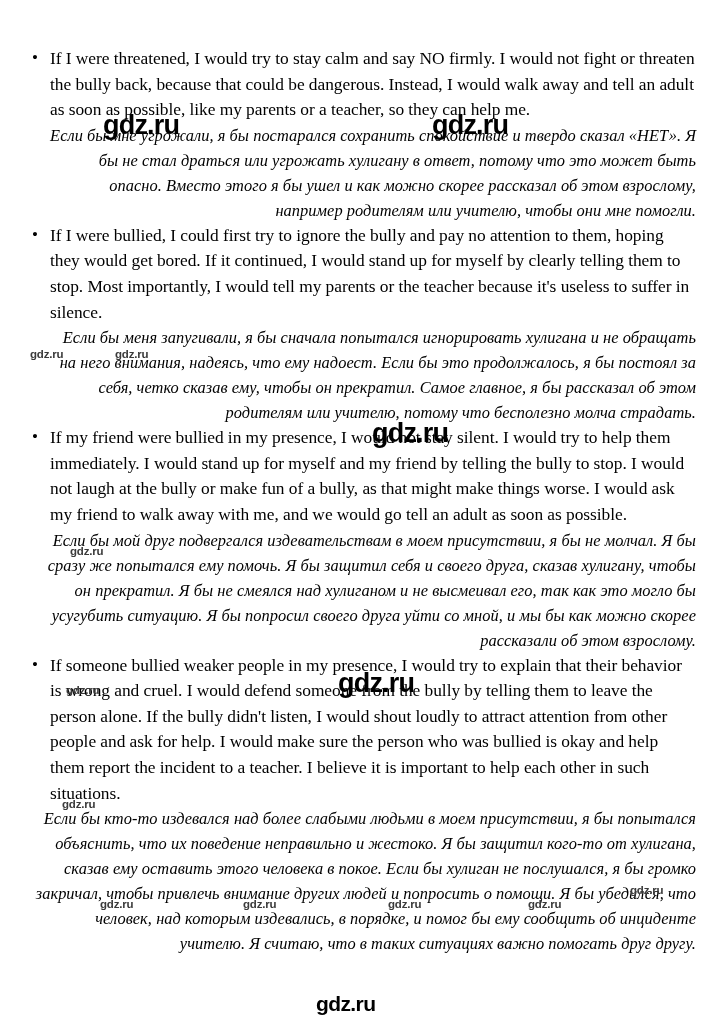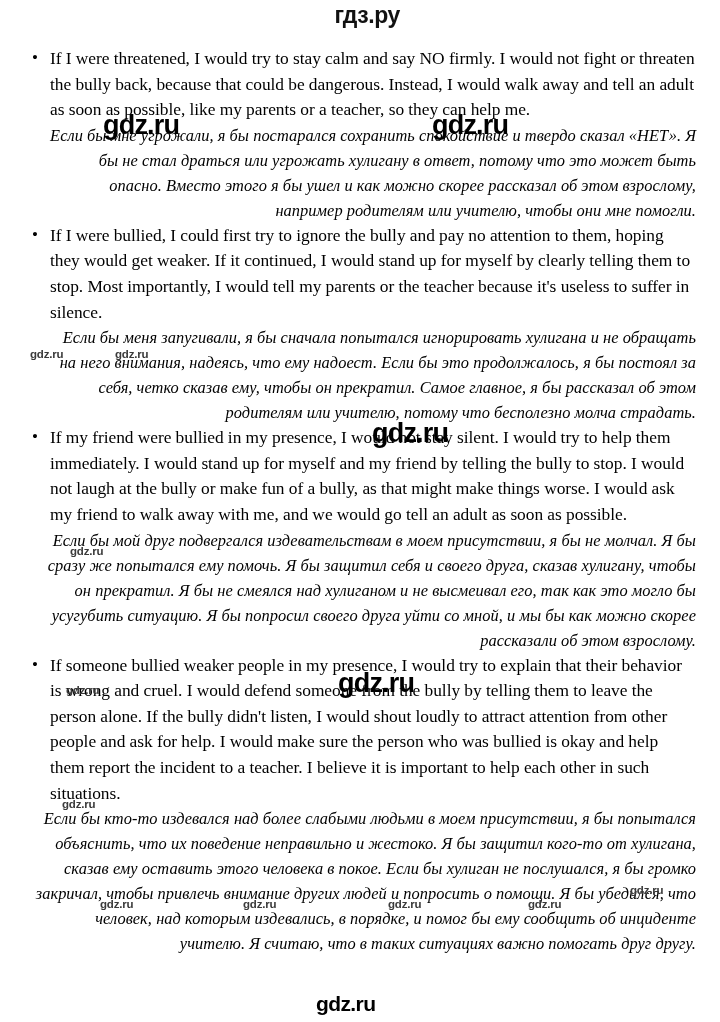--- a/index.html
+++ b/index.html
@@ -103,32 +103,31 @@
   .wm-footer {
     font-size: 21px;
     letter-spacing: -0.6px;
   }
 </style>
 </head>
 <body>
 
 <div id="page">
 
-  <div class="site-logo">гдз.ру</div>
 
   <div class="content">
     <ul class="bullets">
 
       <li class="answer-item">
         <p class="en-text">If I were threatened, I would try to stay calm and say NO firmly. I would not fight or threaten the bully back, because that could be dangerous. Instead, I would walk away and tell an adult as soon as possible, like my parents or a teacher, so they can help me.</p>
       </li>
       <p class="ru-text ru-indent">Если бы мне угрожали, я бы постарался сохранить спокойствие и твердо сказал «НЕТ». Я бы не стал драться или угрожать хулигану в ответ, потому что это может быть опасно. Вместо этого я бы ушел и как можно скорее рассказал об этом взрослому, например родителям или учителю, чтобы они мне помогли.</p>
 
       <li class="answer-item">
-        <p class="en-text">If I were bullied, I could first try to ignore the bully and pay no attention to them, hoping they would get weaker. If it continued, I would stand up for myself by clearly telling them to stop. Most importantly, I would tell my parents or the teacher because it's useless to suffer in silence.</p>
+        <p class="en-text">If I were bullied, I could first try to ignore the bully and pay no attention to them, hoping they would get bored. If it continued, I would stand up for myself by clearly telling them to stop. Most importantly, I would tell my parents or the teacher because it's useless to suffer in silence.</p>
       </li>
       <p class="ru-text ru-indent">Если бы меня запугивали, я бы сначала попытался игнорировать хулигана и не обращать на него внимания, надеясь, что ему надоест. Если бы это продолжалось, я бы постоял за себя, четко сказав ему, чтобы он прекратил. Самое главное, я бы рассказал об этом родителям или учителю, потому что бесполезно молча страдать.</p>
 
       <li class="answer-item">
         <p class="en-text">If my friend were bullied in my presence, I would not stay silent. I would try to help them immediately. I would stand up for myself and my friend by telling the bully to stop. I would not laugh at the bully or make fun of a bully, as that might make things worse. I would ask my friend to walk away with me, and we would go tell an adult as soon as possible.</p>
       </li>
       <p class="ru-text">Если бы мой друг подвергался издевательствам в моем присутствии, я бы не молчал. Я бы сразу же попытался ему помочь. Я бы защитил себя и своего друга, сказав хулигану, чтобы он прекратил. Я бы не смеялся над хулиганом и не высмеивал его, так как это могло бы усугубить ситуацию. Я бы попросил своего друга уйти со мной, и мы бы как можно скорее рассказали об этом взрослому.</p>
 
       <li class="answer-item">
         <p class="en-text">If someone bullied weaker people in my presence, I would try to explain that their behavior is wrong and cruel. I would defend someone from the bully by telling them to leave the person alone. If the bully didn't listen, I would shout loudly to attract attention from other people and ask for help. I would make sure the person who was bullied is okay and help them report the incident to a teacher. I believe it is important to help each other in such situations.</p>

